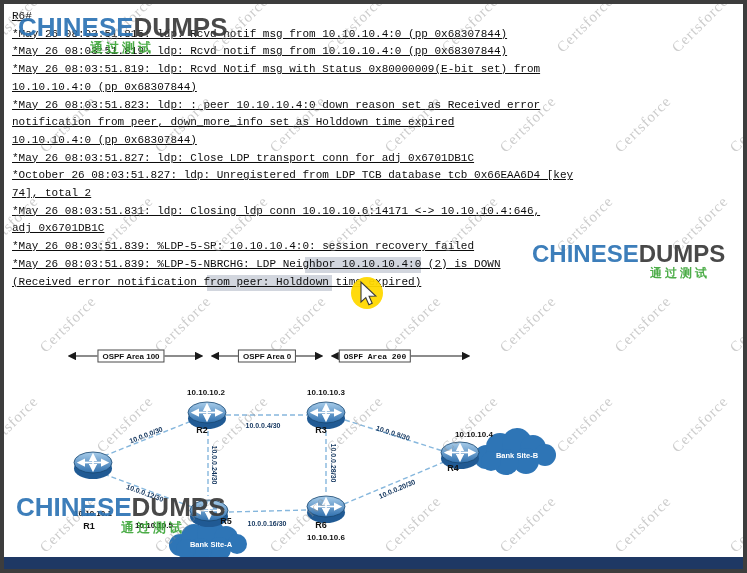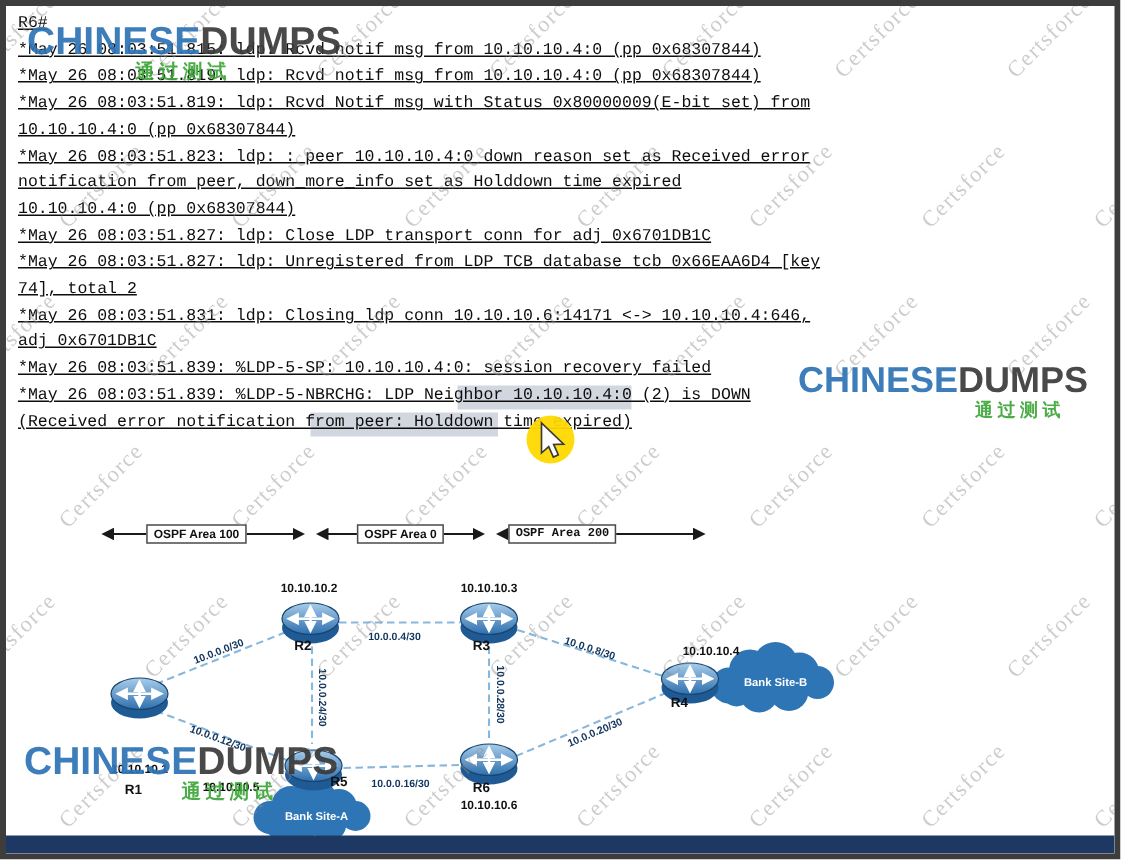--- a/index.html
+++ b/index.html
@@ -99,21 +99,21 @@
   <div class="console">
       <div class="console-line">R6#</div>
       <div class="console-line">*May 26 08:03:51.815: ldp: Rcvd notif msg from 10.10.10.4:0 (pp 0x68307844)</div>
       <div class="console-line">*May 26 08:03:51.819: ldp: Rcvd notif msg from 10.10.10.4:0 (pp 0x68307844)</div>
       <div class="console-line">*May 26 08:03:51.819: ldp: Rcvd Notif msg with Status 0x80000009(E-bit set) from</div>
       <div class="console-line">10.10.10.4:0 (pp 0x68307844)</div>
       <div class="console-line">*May 26 08:03:51.823: ldp: : peer 10.10.10.4:0 down reason set as Received error</div>
       <div class="console-line">notification from peer, down_more_info set as Holddown time expired</div>
       <div class="console-line">10.10.10.4:0 (pp 0x68307844)</div>
       <div class="console-line">*May 26 08:03:51.827: ldp: Close LDP transport conn for adj 0x6701DB1C</div>
-      <div class="console-line">*May 26 08:03:51.827: ldp: Unregistered from LDP TCB database tcb 0x66EAA6D4 [key</div>
+      <div class="console-line">*October 26 08:03:51.827: ldp: Unregistered from LDP TCB database tcb 0x66EAA6D4 [key</div>
       <div class="console-line">74], total 2</div>
       <div class="console-line">*May 26 08:03:51.831: ldp: Closing ldp conn 10.10.10.6:14171 &lt;-&gt; 10.10.10.4:646,</div>
       <div class="console-line">adj 0x6701DB1C</div>
       <div class="console-line">*May 26 08:03:51.839: %LDP-5-SP: 10.10.10.4:0: session recovery failed</div>
       <div class="console-line">*May 26 08:03:51.839: %LDP-5-NBRCHG: LDP Neighbor 10.10.10.4:0 (2) is DOWN</div>
       <div class="console-line">(Received error notification from peer: Holddown time expired)</div>
     </div>
 
   <div class="topo-layer">
     <svg class="topo-svg" width="747" height="573">

